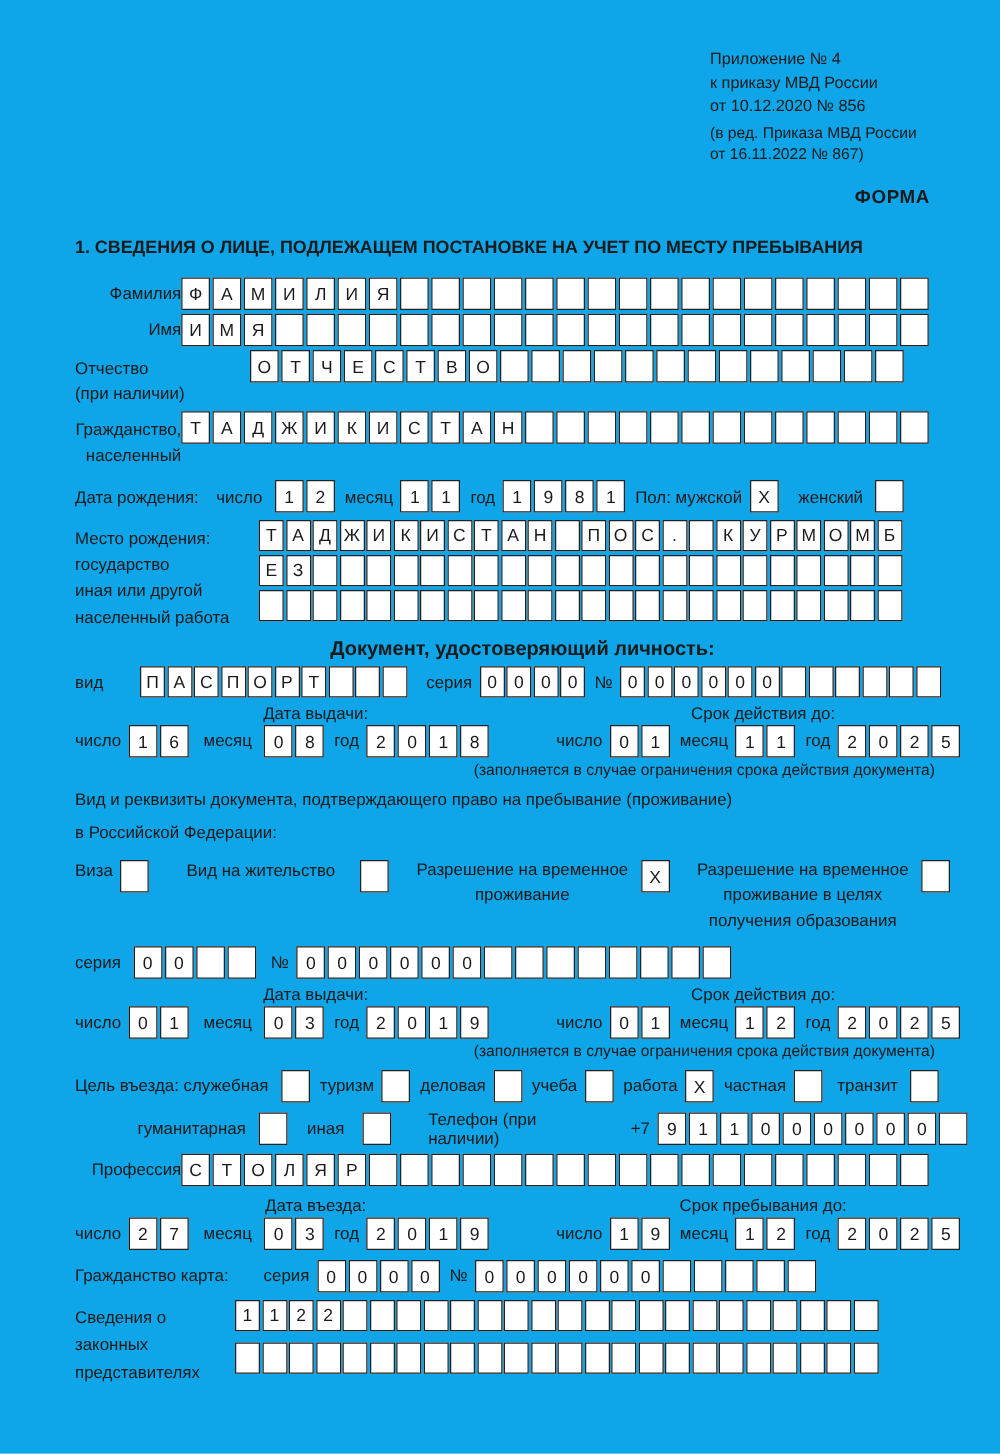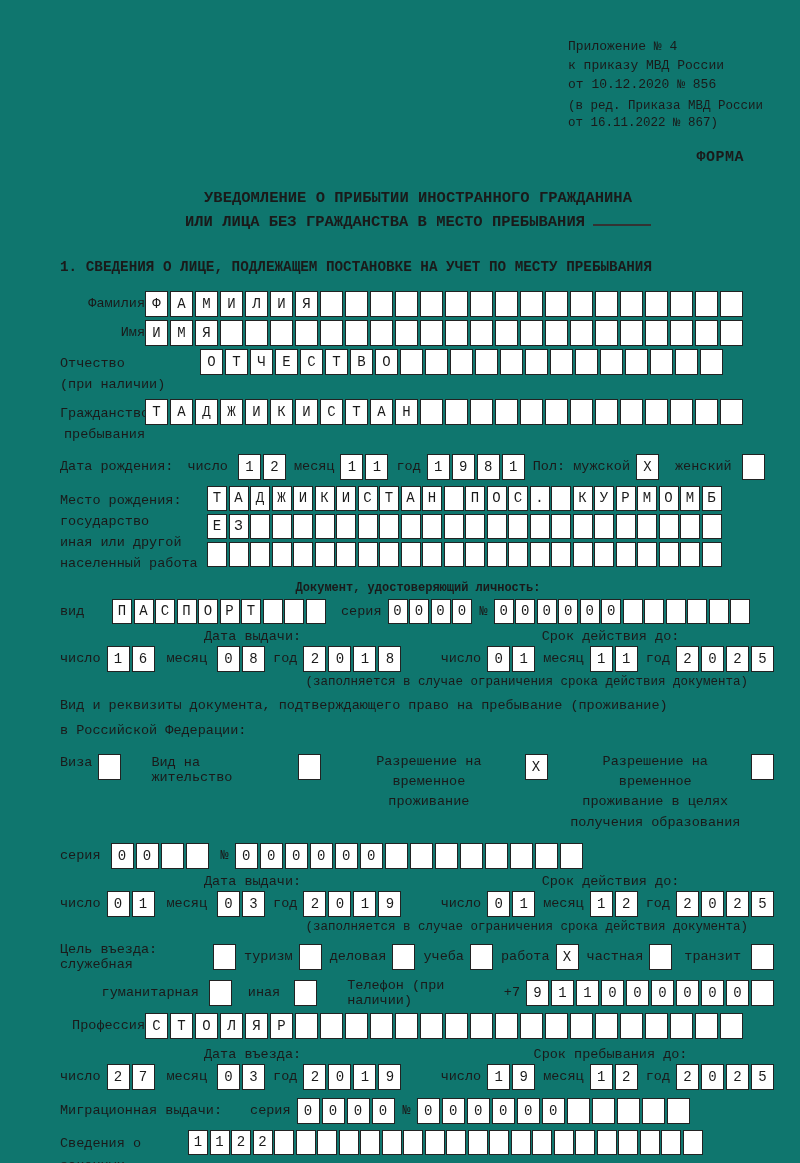--- a/index.html
+++ b/index.html
@@ -1,22 +1,22 @@
 <!DOCTYPE html>
 <html lang="ru"><head>
 <meta charset="utf-8">
 <style>
   html,body{margin:0;padding:0;background:#fff;}
   .page{
     position:relative;
     width:800px;height:1163px;
     box-sizing:border-box;
-    background:#0f766e;
+    background:#0ea5e9;
     padding:38px 24px 16px 60px;
-    font-family:Liberation Mono, monospace;
+    font-family:Liberation Sans, sans-serif;
     color:#1a1a1a;
     font-size:13.5px;
   }
   .annex{width:200px;margin-left:auto;margin-right:8px;line-height:1.45;font-size:13px;}
   .annex-note{width:200px;margin-left:auto;margin-right:8px;line-height:1.4;font-size:12.5px;margin-top:3px;}
   .forma{text-align:right;padding-right:32px;font-weight:bold;font-size:15px;margin-top:16px;letter-spacing:.5px;}
   .title{margin-top:20px;text-align:center;font-weight:bold;font-size:15.5px;line-height:1.6;}
   .blank-line{display:inline-block;width:58px;height:13px;border-bottom:2px solid #333;margin-left:8px;}
   .section1{margin-top:24px;font-weight:bold;font-size:14.3px;}
 
@@ -31,21 +31,21 @@
     width:21px;height:24px;border:1.5px solid #222;
     margin-right:2px;text-align:center;
     font-size:14px;line-height:24px;background:#fff;
   }
   .sm-cells .cell{width:18px;height:23px;line-height:23px;margin-right:1.5px;}
   .stack .cells{margin-bottom:3px;}
   .inlbl{padding-top:5px;flex:none;text-align:right;}
   .gap6{width:6px;flex:none;} .gap10{width:10px;flex:none;} .gap14{width:14px;flex:none;}
   .gap20{width:20px;flex:none;} .gap28{width:28px;flex:none;}
 
-  .center-bold{text-align:center;font-weight:bold;font-size:12px;margin-top:6px;}
+  .center-bold{text-align:center;font-weight:bold;font-size:16px;margin-top:6px;}
   .dhead{display:flex;margin-top:5px;}
   .dhead .hl{width:385px;text-align:center;}
   .dhead .hr{flex:1;text-align:center;}
   .drow{display:flex;margin-top:2px;}
   .dcol{display:flex;align-items:center;}
   .dcol-l{width:385px;}
   .note{font-size:12.5px;text-align:right;padding-right:28px;margin-top:3px;}
 
   .opts{display:flex;align-items:flex-start;margin-top:8px;}
   .opt-text{text-align:center;line-height:1.5;}
@@ -62,24 +62,20 @@
     <div>Приложение № 4</div>
     <div>к приказу МВД России</div>
     <div>от 10.12.2020 № 856</div>
   </div>
   <div class="annex-note">
     <div>(в ред. Приказа МВД России</div>
     <div>от 16.11.2022 № 867)</div>
   </div>
   <div class="forma">ФОРМА</div>
 
-  <div class="title">
-    <div>УВЕДОМЛЕНИЕ О ПРИБЫТИИ ИНОСТРАННОГО ГРАЖДАНИНА</div>
-    <div><span>ИЛИ ЛИЦА БЕЗ ГРАЖДАНСТВА В МЕСТО ПРЕБЫВАНИЯ</span><span class="blank-line"></span></div>
-  </div>
 
   <div class="section1">1. СВЕДЕНИЯ О ЛИЦЕ, ПОДЛЕЖАЩЕМ ПОСТАНОВКЕ НА УЧЕТ ПО МЕСТУ ПРЕБЫВАНИЯ</div>
 
   <div class="row" style="margin-top:16px;">
     <div class="lbl w85">Фамилия</div>
     <div class="cells">
         <span class="cell">Ф</span>
         <span class="cell">А</span>
         <span class="cell">М</span>
         <span class="cell">И</span>
@@ -162,21 +158,21 @@
         <span class="cell"></span>
         <span class="cell"></span>
         <span class="cell"></span>
         <span class="cell"></span>
       </div>
   </div>
 
   <div class="row">
     <div class="lbl w85 lbl2">
       <div>Гражданство,</div>
-      <div>пребывания</div>
+      <div>населенный</div>
     </div>
     <div class="cells">
         <span class="cell">Т</span>
         <span class="cell">А</span>
         <span class="cell">Д</span>
         <span class="cell">Ж</span>
         <span class="cell">И</span>
         <span class="cell">К</span>
         <span class="cell">И</span>
         <span class="cell">С</span>
@@ -700,21 +696,21 @@
       <div class="cells">
           <span class="cell">2</span>
           <span class="cell">0</span>
           <span class="cell">2</span>
           <span class="cell">5</span>
         </div>
     </div>
   </div>
 
   <div class="row" style="align-items:center;margin-top:8px;">
-    <span>Миграционная выдачи:</span>
+    <span>Гражданство карта:</span>
       <div class="gap28"></div>
     <span>серия</span>
       <div class="gap6"></div>
     <div class="cells">
         <span class="cell">0</span>
         <span class="cell">0</span>
         <span class="cell">0</span>
         <span class="cell">0</span>
       </div>
       <div class="gap6"></div>

